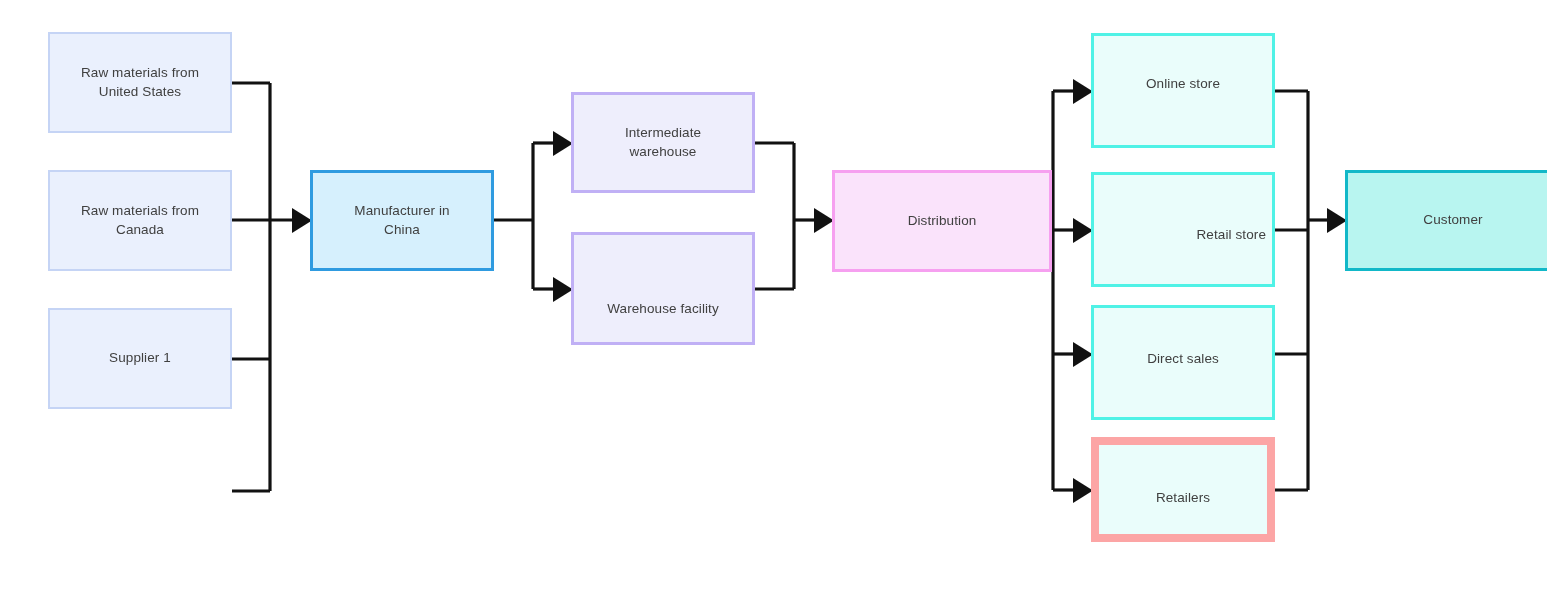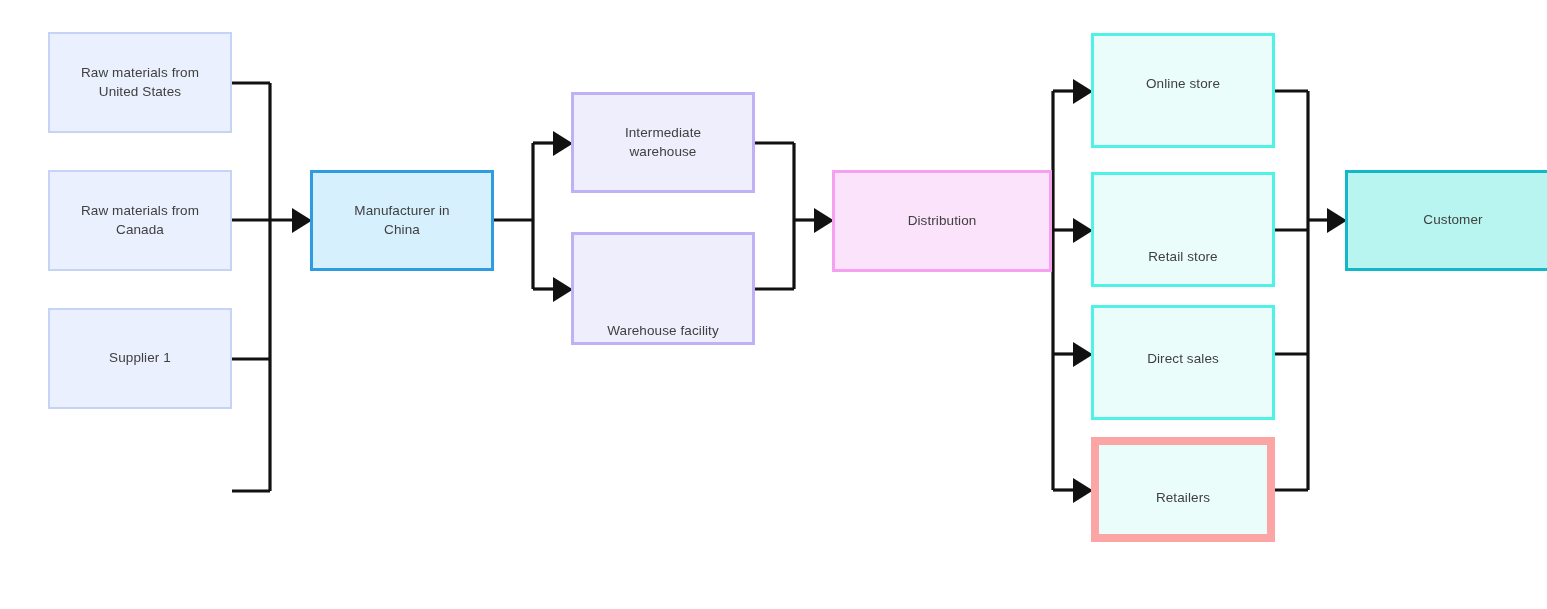--- a/index.html
+++ b/index.html
@@ -122,33 +122,33 @@
   <div class="node" style="left:310px; top:170px; width:184px; height:101px; background:#d6f0fd; border:3px solid #2f9be0;">
     <span class="lbl">Manufacturer in
 China</span>
   </div>
 
   <div class="node" style="left:571px; top:92px;  width:184px; height:101px; background:#eeeefc; border:3px solid #c0b0f5;">
     <span class="lbl">Intermediate
 warehouse</span>
   </div>
 
-  <div class="node" style="left:571px; top:232px; width:184px; height:113px; background:#eeeefc; border:3px solid #c0b0f5; align-items:flex-end; padding-top:43px;">
+  <div class="node" style="left:571px; top:232px; width:184px; height:113px; background:#eeeefc; border:3px solid #c0b0f5; align-items:center; padding-top:43px;">
     <span class="lbl">Warehouse facility</span>
   </div>
 
   <div class="node" style="left:832px; top:170px; width:220px; height:102px; background:#fae3fb; border:3px solid #f6a0f0;">
     <span class="lbl">Distribution</span>
   </div>
 
   <div class="node" style="left:1091px; top:33px;  width:184px; height:115px; background:#eafdfb; border:3px solid #4ff2e6; align-items:flex-start; padding-top:39px;">
     <span class="lbl">Online store</span>
   </div>
 
-  <div class="node" style="left:1091px; top:172px; width:184px; height:115px; background:#eafdfb; border:3px solid #4ff2e6; align-items:flex-start; padding-top:73px;">
+  <div class="node" style="left:1091px; top:172px; width:184px; height:115px; background:#eafdfb; border:3px solid #4ff2e6; align-items:flex-start; padding-top:51px;justify-content:flex-end;">
     <span class="lbl">Retail store</span>
   </div>
 
   <div class="node" style="left:1091px; top:305px; width:184px; height:115px; background:#eafdfb; border:3px solid #4ff2e6; align-items:flex-start; padding-top:42px;">
     <span class="lbl">Direct sales</span>
   </div>
 
   <div class="node" style="left:1091px; top:437px; width:184px; height:105px; background:#eafdfb; border:8px solid #fca5a5; align-items:flex-start; padding-top:44px;">
     <span class="lbl">Retailers</span>
   </div>

